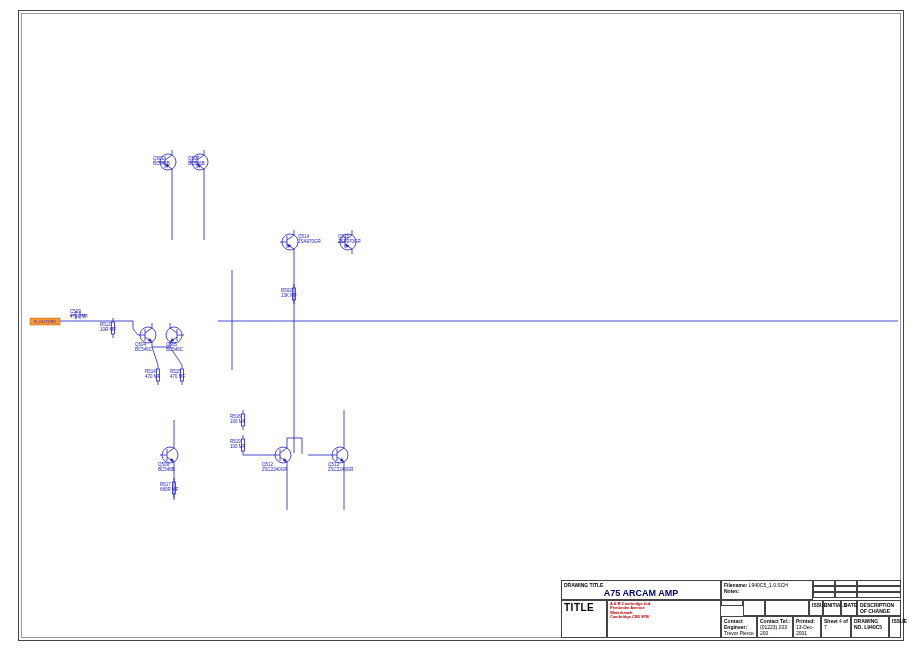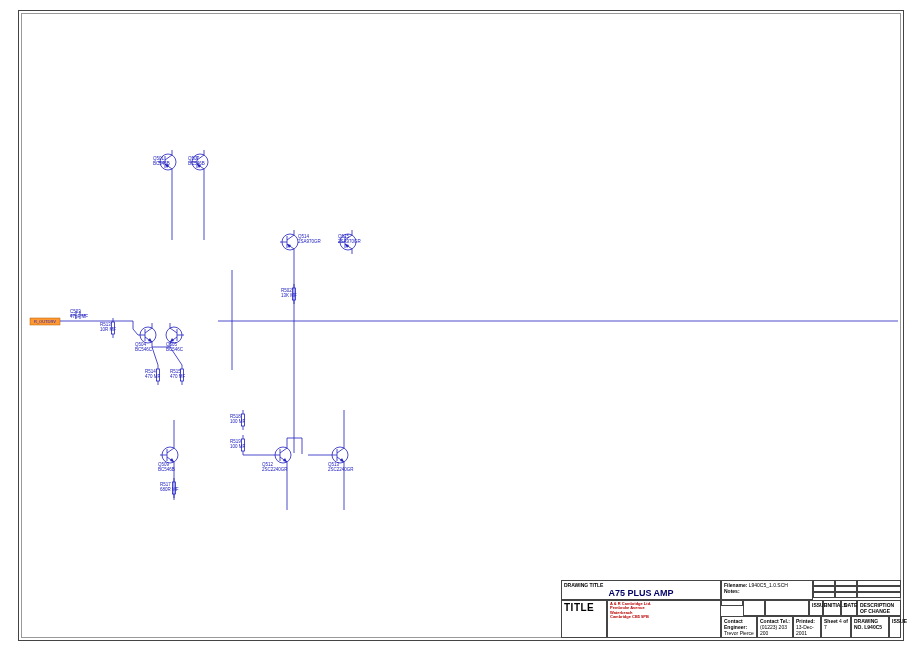--- a/index.html
+++ b/index.html
@@ -191,21 +191,21 @@
       <use href="#resV" x="156" y="478"></use>
       <text x="142" y="476" class="comp-label">R517</text>
       <text x="142" y="481" class="comp-label">680R MF</text>
     </g>
   </svg>
 
   <div class="tb">
     <div class="tb-row">
       <div class="cell" style="width:160px">
         <div class="lab">DRAWING TITLE</div>
-        <div class="title">A75 PLUS AMP</div>
+        <div class="title">A75 ARCAM AMP</div>
       </div>
       <div class="cell" style="width:92px">
         <span class="lab">Filename:</span>
         <span>L940C5_1.0.SCH</span><br>
         <span class="lab">Notes:</span>
       </div>
       <div style="width:88px">
         <div class="tb-row">
             <div class="cell" style="width:22px;height:6px"></div>
             <div class="cell" style="width:22px"></div>

